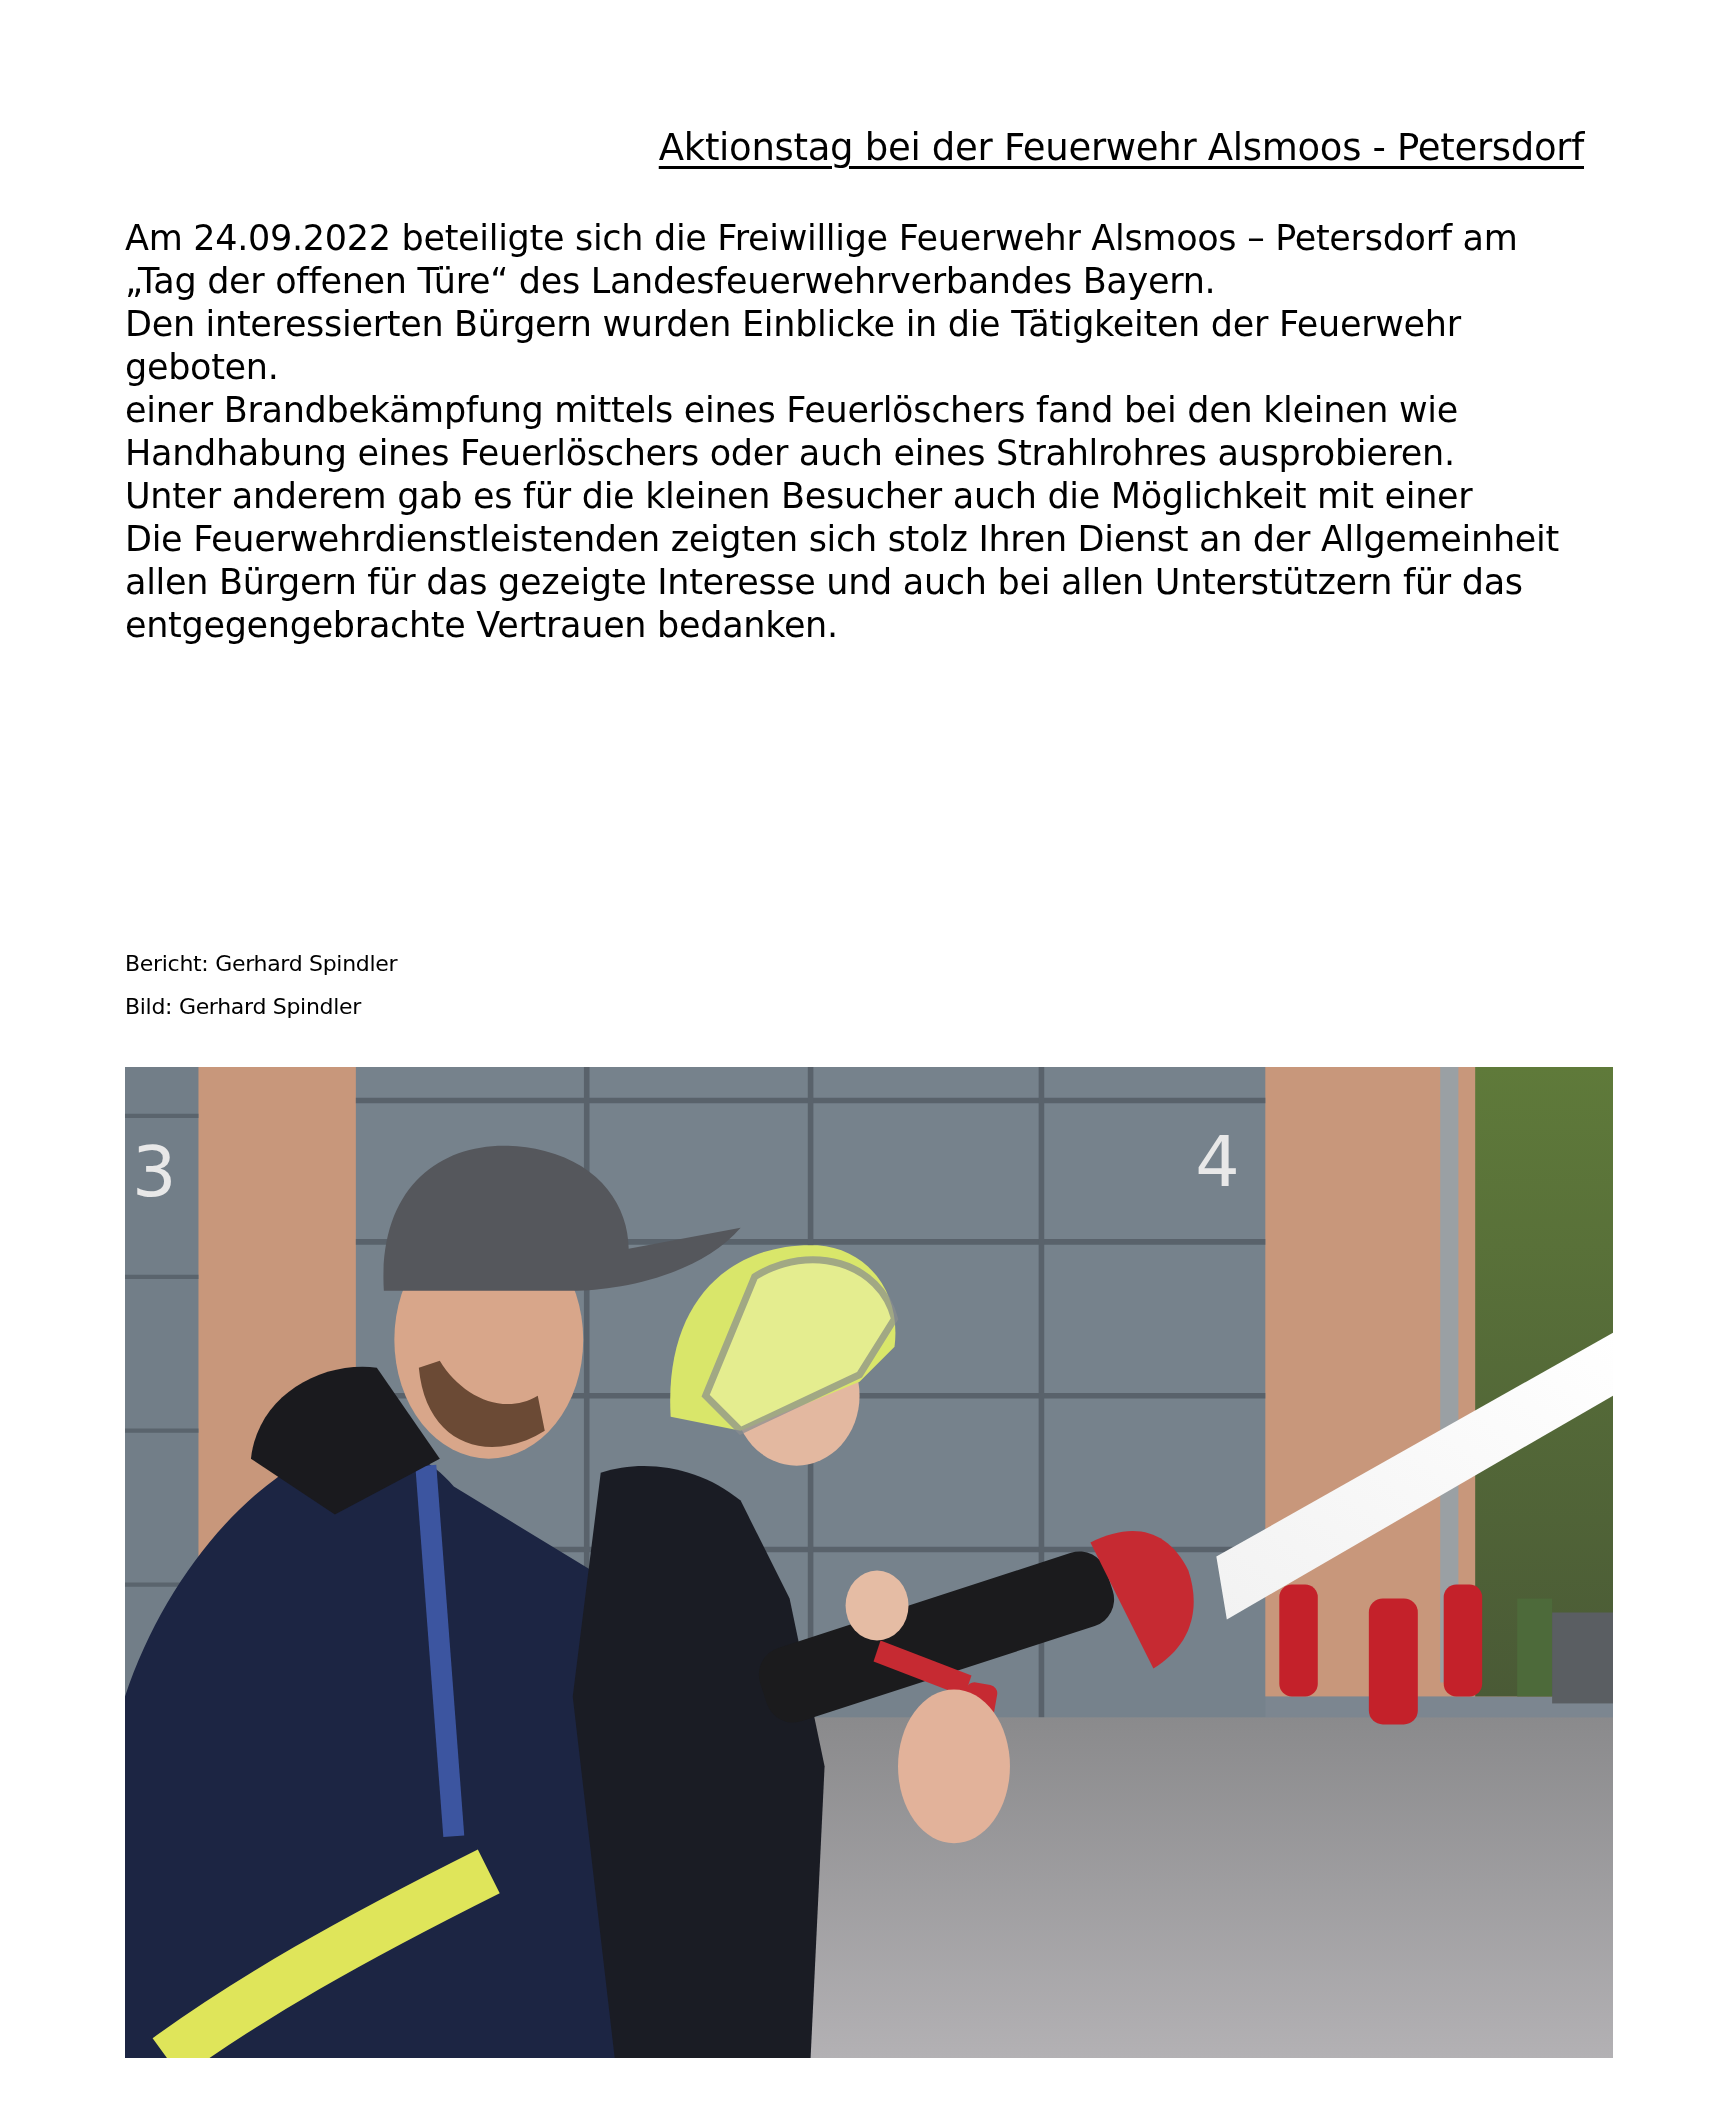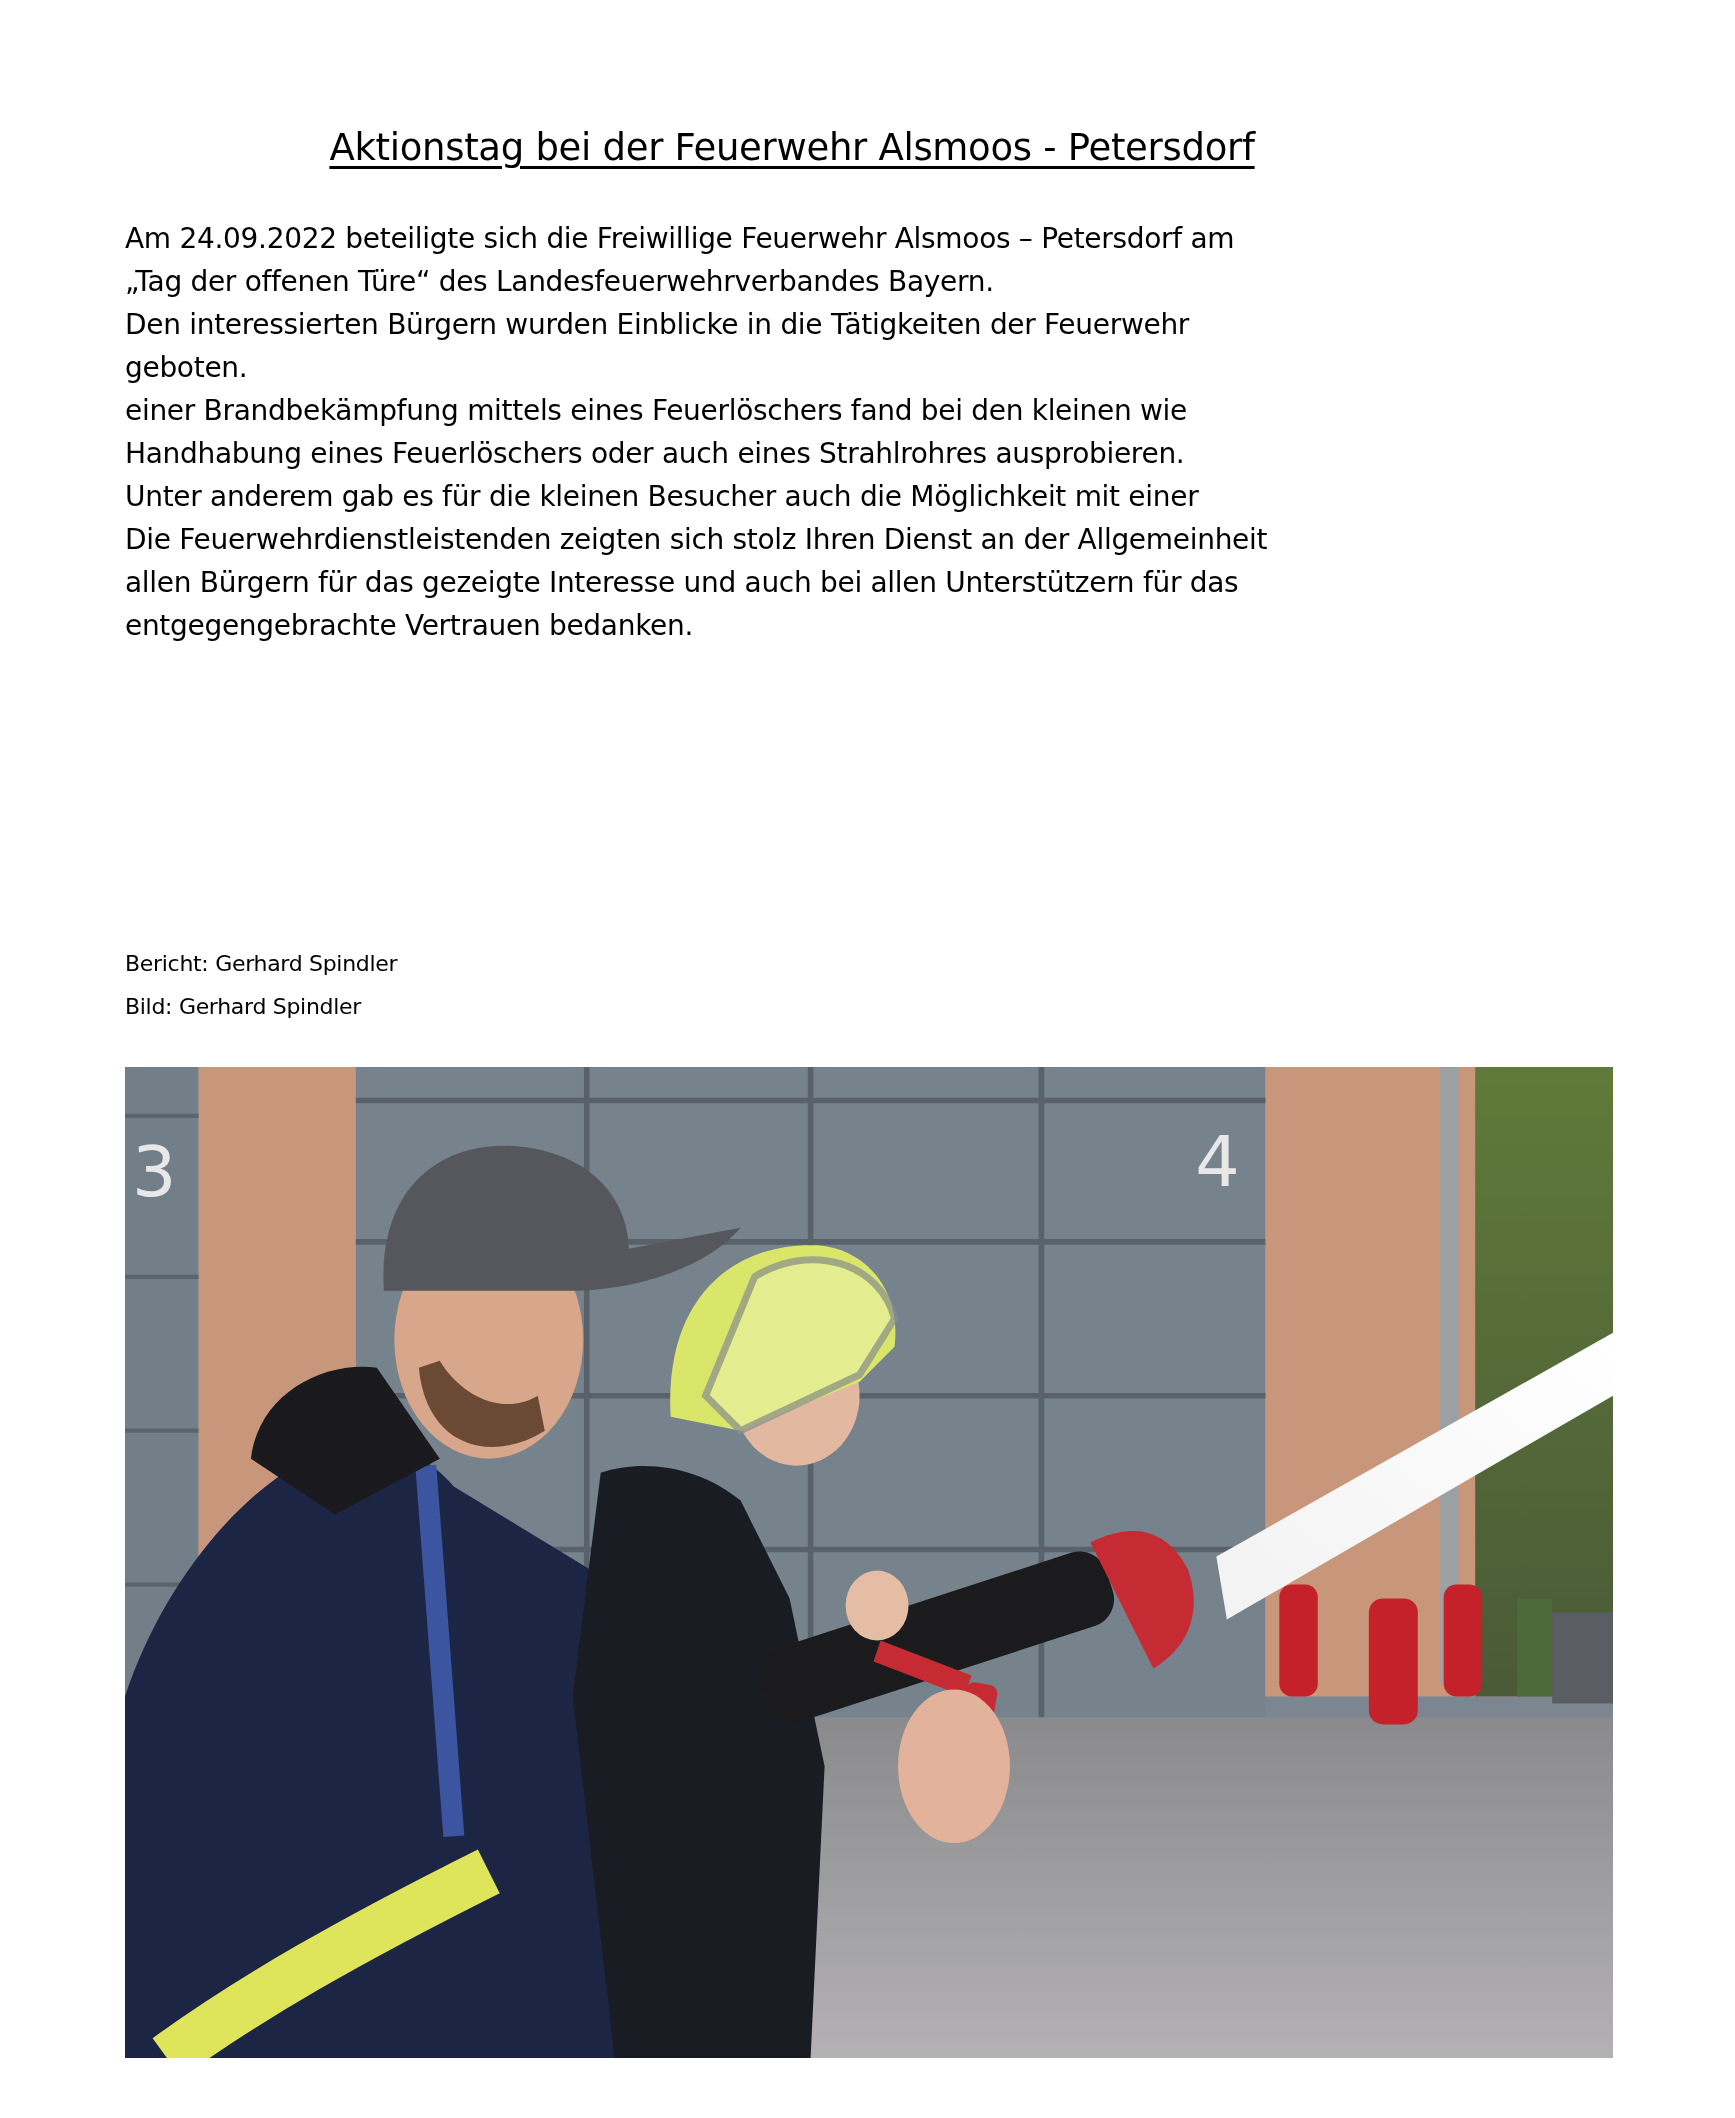--- a/index.html
+++ b/index.html
@@ -3,27 +3,27 @@
   <meta charset="utf-8">
   <style>
     html, body { margin: 0; padding: 0; background: #ffffff; }
     body {
       width: 1736px; height: 2119px; position: relative; overflow: hidden;
       font-family: "DejaVu Sans", "Liberation Sans", sans-serif;
       color: #000;
     }
     .title {
       position: absolute; left: 0; width: 1584px; top: 123px;
-      text-align: center; font-size: 37px; line-height: 49px;
+      text-align: right; font-size: 37px; line-height: 49px;
       text-decoration: underline; text-decoration-thickness: 2.8px; text-underline-offset: 5.6px;
       letter-spacing: -0.3px;
     }
     .body-text {
       position: absolute; left: 125px; top: 217px; width: 1539px;
-      font-size: 28px; line-height: 43px; letter-spacing: -0.3px;
+      font-size: 35px; line-height: 43px; letter-spacing: -0.3px;
     }
     .body-text .line { display: block; white-space: nowrap; }
     .credits {
       position: absolute; left: 125px; top: 942px;
       font-size: 22px; line-height: 43px; letter-spacing: -0.3px;
     }
     .credits .line { display: block; white-space: nowrap; }
     .photo {
       position: absolute; left: 125px; top: 1067px; width: 1488px; height: 991px;
       overflow: hidden; background: #7c8690;

